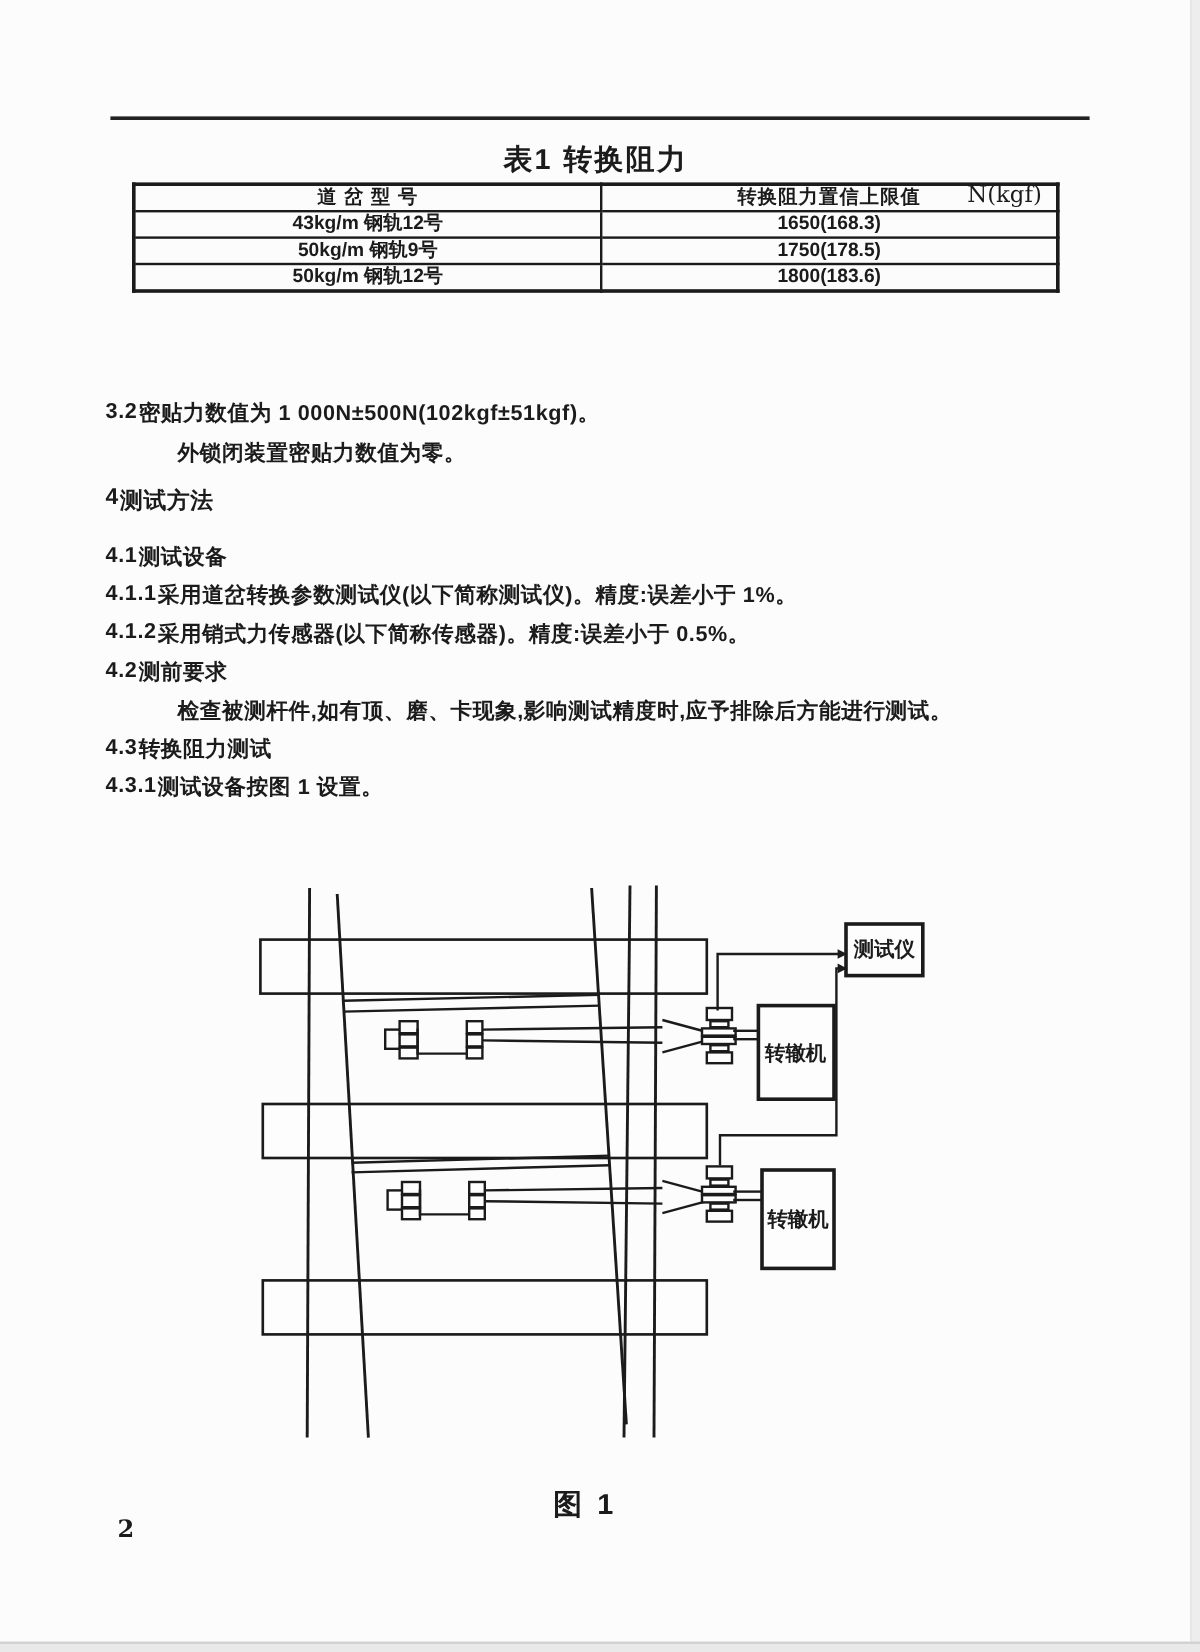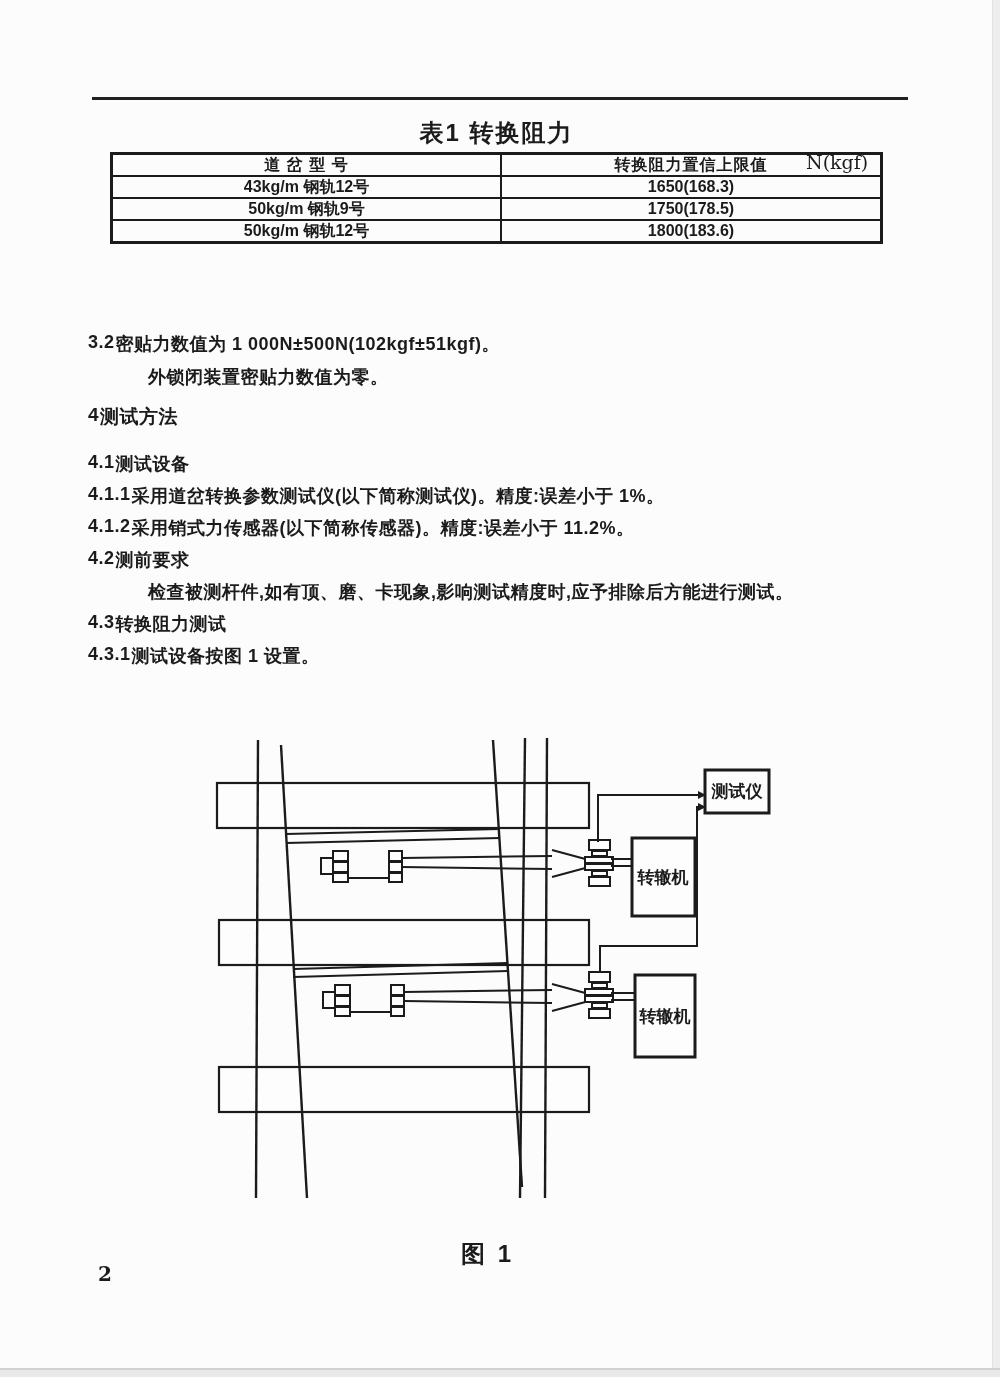--- a/index.html
+++ b/index.html
@@ -98,21 +98,21 @@
   <div class="line" style="top:452px">
     <span class="num">4.1</span>
     <span>测试设备</span>
   </div>
   <div class="line" style="top:484px">
     <span class="num">4.1.1</span>
     <span>采用道岔转换参数测试仪(以下简称测试仪)。精度:误差小于 1%。</span>
   </div>
   <div class="line" style="top:516px">
     <span class="num">4.1.2</span>
-    <span>采用销式力传感器(以下简称传感器)。精度:误差小于 11.2%。</span>
+    <span>采用销式力传感器(以下简称传感器)。精度:误差小于 0.5%。</span>
   </div>
   <div class="line" style="top:548px">
     <span class="num">4.2</span>
     <span>测前要求</span>
   </div>
   <div class="line indent" style="top:580px">
     <span>检查被测杆件,如有顶、磨、卡现象,影响测试精度时,应予排除后方能进行测试。</span>
   </div>
   <div class="line" style="top:612px">
     <span class="num">4.3</span>

